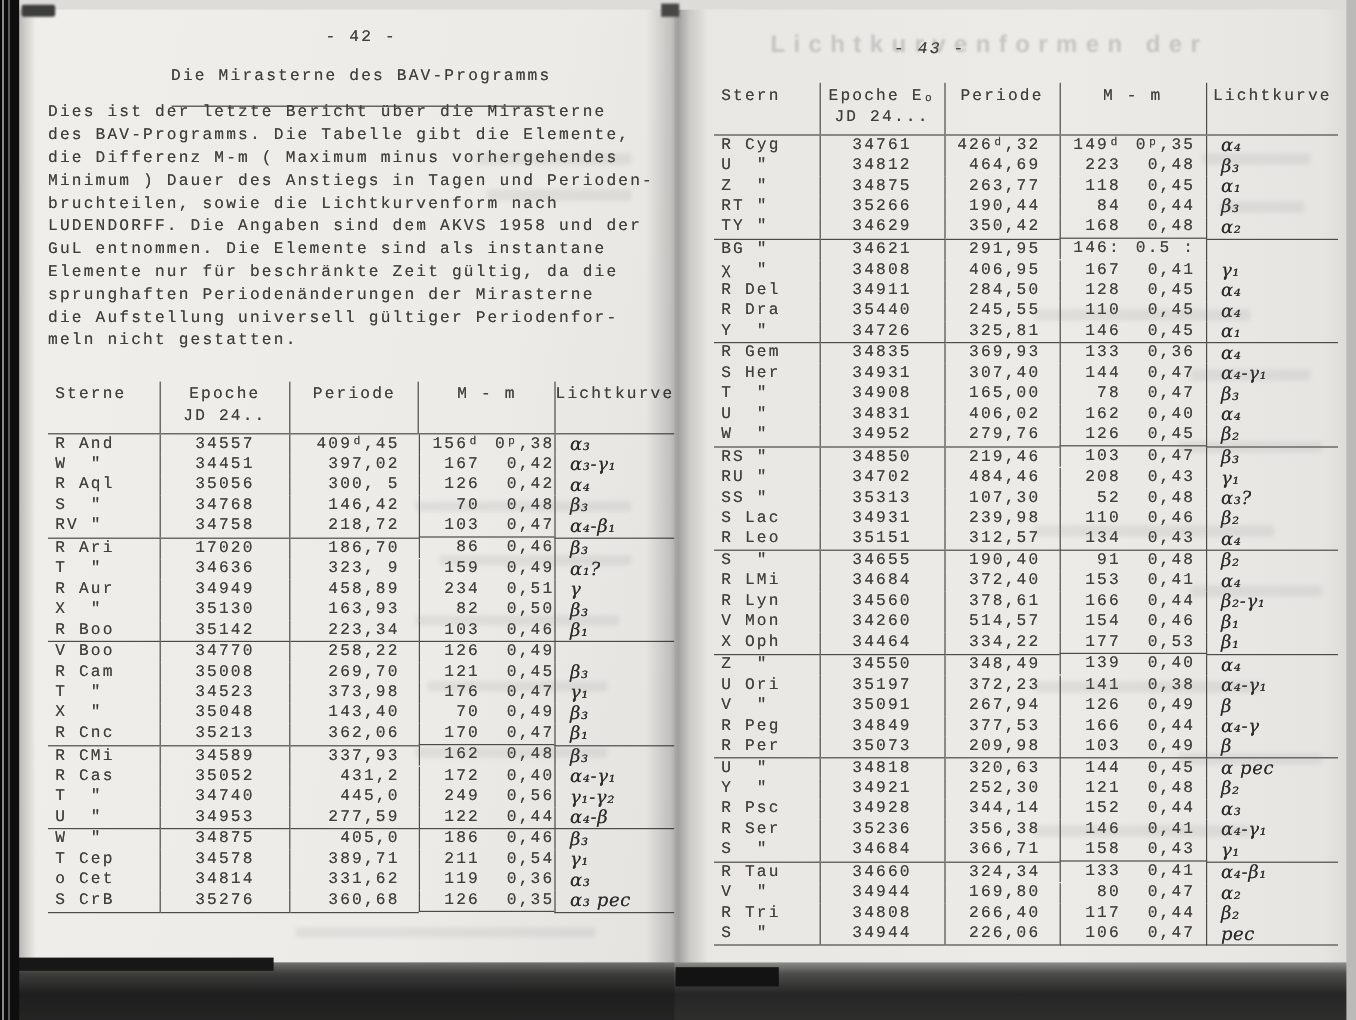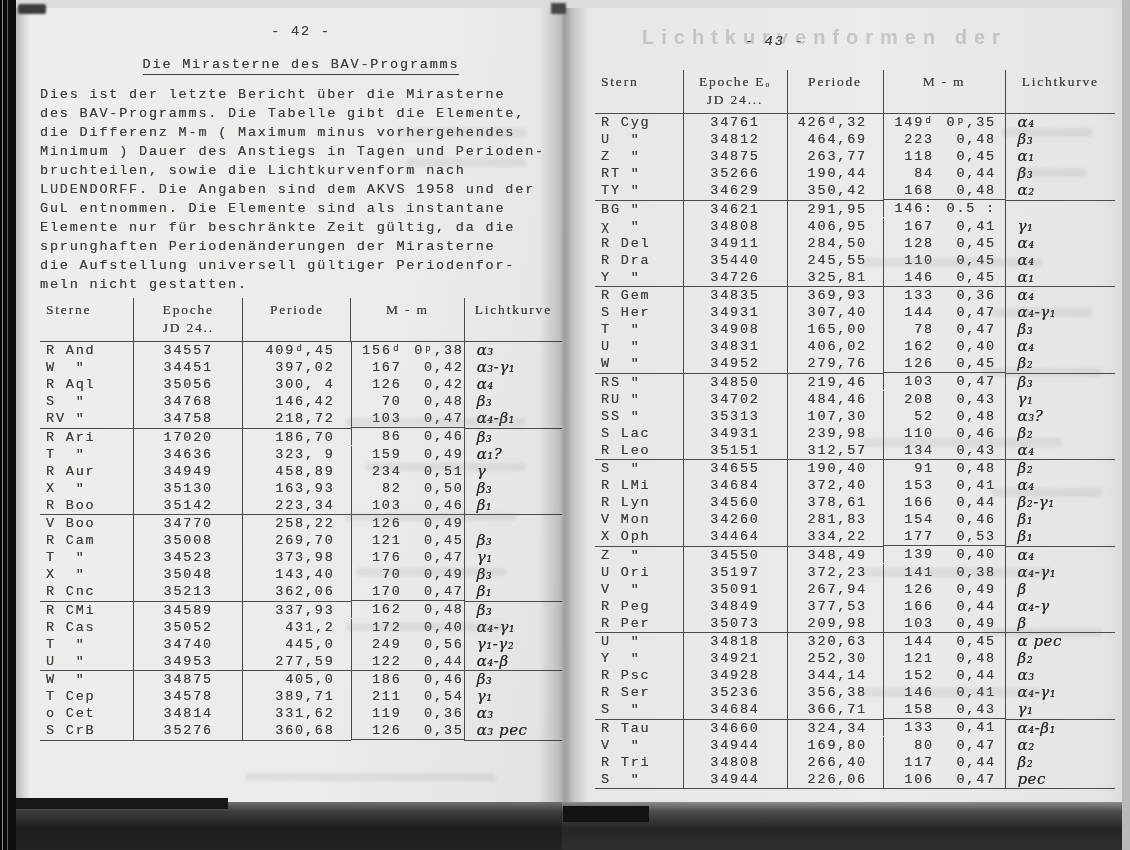--- a/index.html
+++ b/index.html
@@ -60,31 +60,31 @@
     background:linear-gradient(90deg,rgba(0,0,0,0) 0%,rgba(0,0,0,0.16) 40%,rgba(25,25,25,0.30) 52%,rgba(0,0,0,0.10) 70%,rgba(0,0,0,0) 100%);
     pointer-events:none;
   }
   
   .typed { color:#413f3c; text-shadow:0 0 0.5px rgba(65,63,60,0.7); }
   .content   { padding-left:24px; width:522px; }
   .content-r { padding-left:33px; width:520px; }
   .page-num { margin-top:16px; font-size:13.5px; letter-spacing:1.8px; text-align:center; }
   .page-num-r { margin-top:26px; margin-left:150px; font-size:13.5px; letter-spacing:1.8px; display:inline-block;font-style:italic; }
   .doc-title { margin-top:18px; text-align:center; font-size:13.5px; letter-spacing:1.8px; }
-  .doc-title span { border-bottom:1.5px solid #45433f; padding-bottom:2px; }
+  .doc-title span { border-bottom:1.5px solid #45433f; padding-bottom:16px; }
   .para {
     margin-top:13px; font-size:13.5px; line-height:19px; letter-spacing:1.8px;
     white-space:pre-line;
   }
   
-  table.tbl { border-collapse:collapse; table-layout:fixed; margin-top:4px;
+  table.tbl { border-collapse:collapse; table-layout:fixed; margin-top:24px;
     font-size:13.5px; letter-spacing:1.8px; }
   table.tbl-r { margin-top:20px; }
   .tbl th, .tbl td { padding:0; font-weight:normal; }
-  .tbl thead th { border-bottom:1.5px solid #4d4b48; vertical-align:top; text-align:center; padding-top:3px; padding-bottom:4px; line-height:18px;font-family:Liberation Serif, serif; }
+  .tbl thead th { border-bottom:1.5px solid #4d4b48; vertical-align:top; text-align:center; padding-top:3px; padding-bottom:4px; line-height:18px; }
   .tbl thead th.th-star { text-align:left; padding-left:6px; }
   .tbl td { height:17px; line-height:17px; white-space:pre; overflow:hidden; }
   .tbl .c2, .tbl .c3, .tbl .c4, .tbl .c5 { border-left:1.5px solid #4d4b48; }
   .tbl tr.group-end td { border-bottom:1.5px solid #4d4b48; }
   .tbl td.star { padding-left:6px; }
   .tbl td.epoch { text-align:center; }
   .tbl td.period { text-align:right; padding-right:16px; }
   .tbl td.mm { display:flex; }
   .mm-d { display:inline-block; width:50px; text-align:right; }
   .mm-p { display:inline-block; width:54px; text-align:right; margin-left:8px; }
@@ -174,21 +174,21 @@
               <td class="c4 mm">
                 <span class="mm-d">167</span>
                 <span class="mm-p">0,42</span>
               </td>
               <td class="c5 lk hand">α₃-γ₁</td>
             </tr>
 
             <tr>
               <td class="c1 star">R Aql</td>
               <td class="c2 epoch">35056</td>
-              <td class="c3 period">300, 4</td>
+              <td class="c3 period">300, 5</td>
               <td class="c4 mm">
                 <span class="mm-d">126</span>
                 <span class="mm-p">0,42</span>
               </td>
               <td class="c5 lk hand">α₄</td>
             </tr>
 
             <tr>
               <td class="c1 star">S  "</td>
               <td class="c2 epoch">34768</td>
@@ -702,21 +702,21 @@
               <td class="c4 mm">
                 <span class="mm-d">166</span>
                 <span class="mm-p">0,44</span>
               </td>
               <td class="c5 lk hand">β₂-γ₁</td>
             </tr>
 
             <tr>
               <td class="c1 star">V Mon</td>
               <td class="c2 epoch">34260</td>
-              <td class="c3 period">281,83</td>
+              <td class="c3 period">514,57</td>
               <td class="c4 mm">
                 <span class="mm-d">154</span>
                 <span class="mm-p">0,46</span>
               </td>
               <td class="c5 lk hand">β₁</td>
             </tr>
 
             <tr class="group-end">
               <td class="c1 star">X Oph</td>
               <td class="c2 epoch">34464</td>

